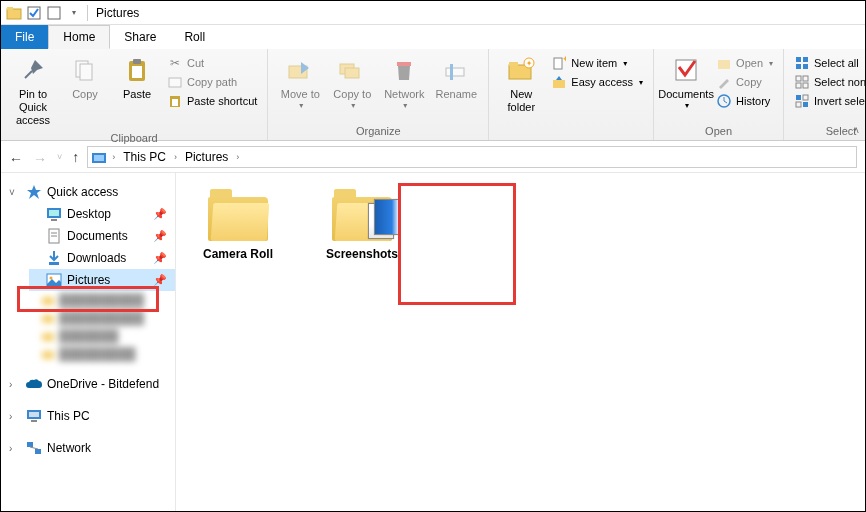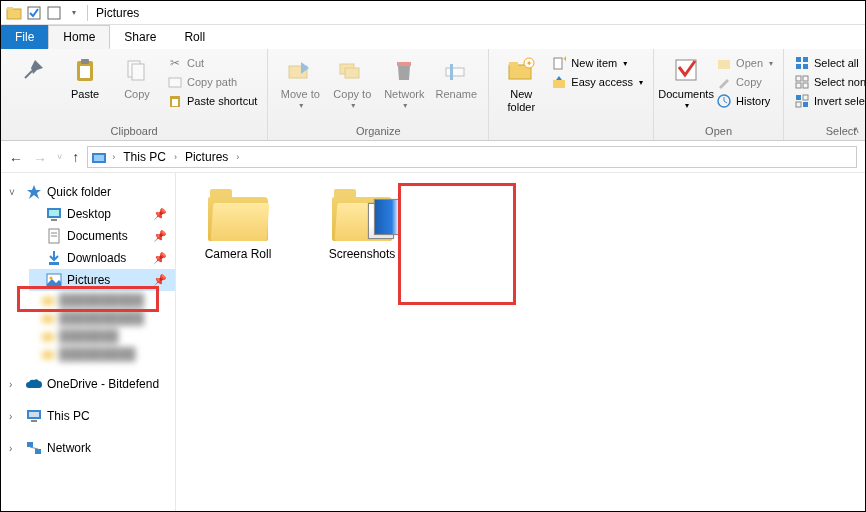--- a/index.html
+++ b/index.html
@@ -51,21 +51,21 @@
 .nav-row .expand { width: 12px; font-size: 10px; color: #666; }
 .nav-row .nico { width: 18px; height: 16px; display: flex; align-items: center; justify-content: center; }
 .nav-row .pin { margin-left: auto; margin-right: 8px; color: #888; font-size: 11px;}
 .nav-sub { padding-left: 28px; }
 .nav-sub .nav-row { padding-left: 0; justify-content: flex-end; }
 .nav-blur { filter: blur(3px); color: #999; padding-left: 12px;}
 .nav-blur .fakefolder { height: 18px; display:flex; align-items:center; gap:4px; }
 .highlight-red { position: absolute; border: 3px solid #e53935; }
 
 
-.mainpane { flex: 1; padding: 16px 12px; display: flex; gap: 24px; align-items: flex-start; }
+.mainpane { flex: 1; padding: 16px 12px; display: flex; gap: 24px; align-items: flex-start; font-weight: bold; }
 .fileitem { width: 100px; display: flex; flex-direction: column; align-items: center; gap: 6px; font-size: 12px; text-align: center; cursor: pointer; position: relative; }
 .folder-ico { width: 64px; height: 52px; position: relative; }
 .folder-back { position: absolute; width: 60px; height: 44px; bottom: 0; left: 2px; background: linear-gradient(#f2d270,#e6bd4a); border-radius: 2px 4px 2px 2px; }
 .folder-tab { position: absolute; width: 22px; height: 10px; top: 0; left: 4px; background: #f2d270; border-radius: 2px 2px 0 0; }
 .folder-front { position: absolute; width: 56px; height: 38px; bottom: 0; left: 6px; background: linear-gradient(#ffe9a0,#f5cf6b); border-radius: 2px; transform: skewX(-4deg); }
 .thumb-stack { position: absolute; right: -4px; bottom: 2px; width: 30px; height: 42px; }
 .thumb { position: absolute; width: 26px; height: 36px; background: #fff; border: 1px solid #888; box-shadow: 0 0 1px rgba(0,0,0,.3); }
 .thumb.t1 { left:0; top:6px; background: linear-gradient(#fff 60%, #e8e8e8); }
 .thumb.t2 { left:6px; top:2px; background: linear-gradient(90deg,#1a5fb4,#2a7de1 70%, #fff); }
 
@@ -111,39 +111,40 @@
 
   <div class="group">
     <div class="group-body">
       <div class="bigbtn">
         <span class="ico32">
           <svg width="24" height="24">
               <path d="M14 2 L22 10 L16 12 L12 16 L10 10 L14 2 Z" fill="#6c7a89"></path>
               <line x1="11" y1="13" x2="4" y2="20" stroke="#6c7a89" stroke-width="2"></line>
             </svg>
         </span>
+        <span>Pin to Quick access</span>
+      </div>
+      <div class="bigbtn disabled">
+        <span class="ico32">
+          <svg width="24" height="24">
+              <rect x="3" y="3" width="12" height="16" fill="#fff" stroke="#888"></rect>
+              <rect x="7" y="6" width="12" height="16" fill="#fff" stroke="#888"></rect>
+            </svg>
+        </span>
+        <span>Copy</span>
       </div>
       <div class="bigbtn">
         <span class="ico32">
           <svg width="24" height="24">
               <rect x="4" y="3" width="16" height="20" rx="2" fill="#c9a638"></rect>
               <rect x="8" y="1" width="8" height="5" rx="1" fill="#888"></rect>
               <rect x="7" y="8" width="10" height="12" fill="#fff"></rect>
             </svg>
         </span>
         <span>Paste</span>
-      </div>
-      <div class="bigbtn disabled">
-        <span class="ico32">
-          <svg width="24" height="24">
-              <rect x="3" y="3" width="12" height="16" fill="#fff" stroke="#888"></rect>
-              <rect x="7" y="6" width="12" height="16" fill="#fff" stroke="#888"></rect>
-            </svg>
-        </span>
-        <span>Copy</span>
       </div>
       <div class="smallcol">
         <div class="smallbtn disabled">
             <span class="ico16">✂</span>
             <span>Cut</span>
           </div>
         <div class="smallbtn disabled">
             <span class="ico16">
               <svg width="14" height="14">
                 <rect x="1" y="3" width="12" height="9" fill="#fff" stroke="#888"></rect>
@@ -362,21 +363,21 @@
 
   <div class="navpane">
     <div class="nav-group">
       <div class="nav-row">
         <span class="expand">˅</span>
         <span class="nico">
             <svg width="16" height="16">
               <polygon points="8,1 10,6 15,6 11,9 13,15 8,11 3,15 5,9 1,6 6,6" fill="#3a87d1"></polygon>
             </svg>
           </span>
-        <span>Quick folder</span>
+        <span>Quick access</span>
       </div>
       <div class="nav-sub">
         <div class="nav-row">
           <span class="expand"></span>
           <span class="nico">
               <svg width="16" height="14">
                 <rect x="1" y="1" width="14" height="10" fill="#3a87d1"></rect>
                 <rect x="3" y="3" width="10" height="6" fill="#aee"></rect>
                 <rect x="5" y="12" width="6" height="2" fill="#888"></rect>
               </svg>

